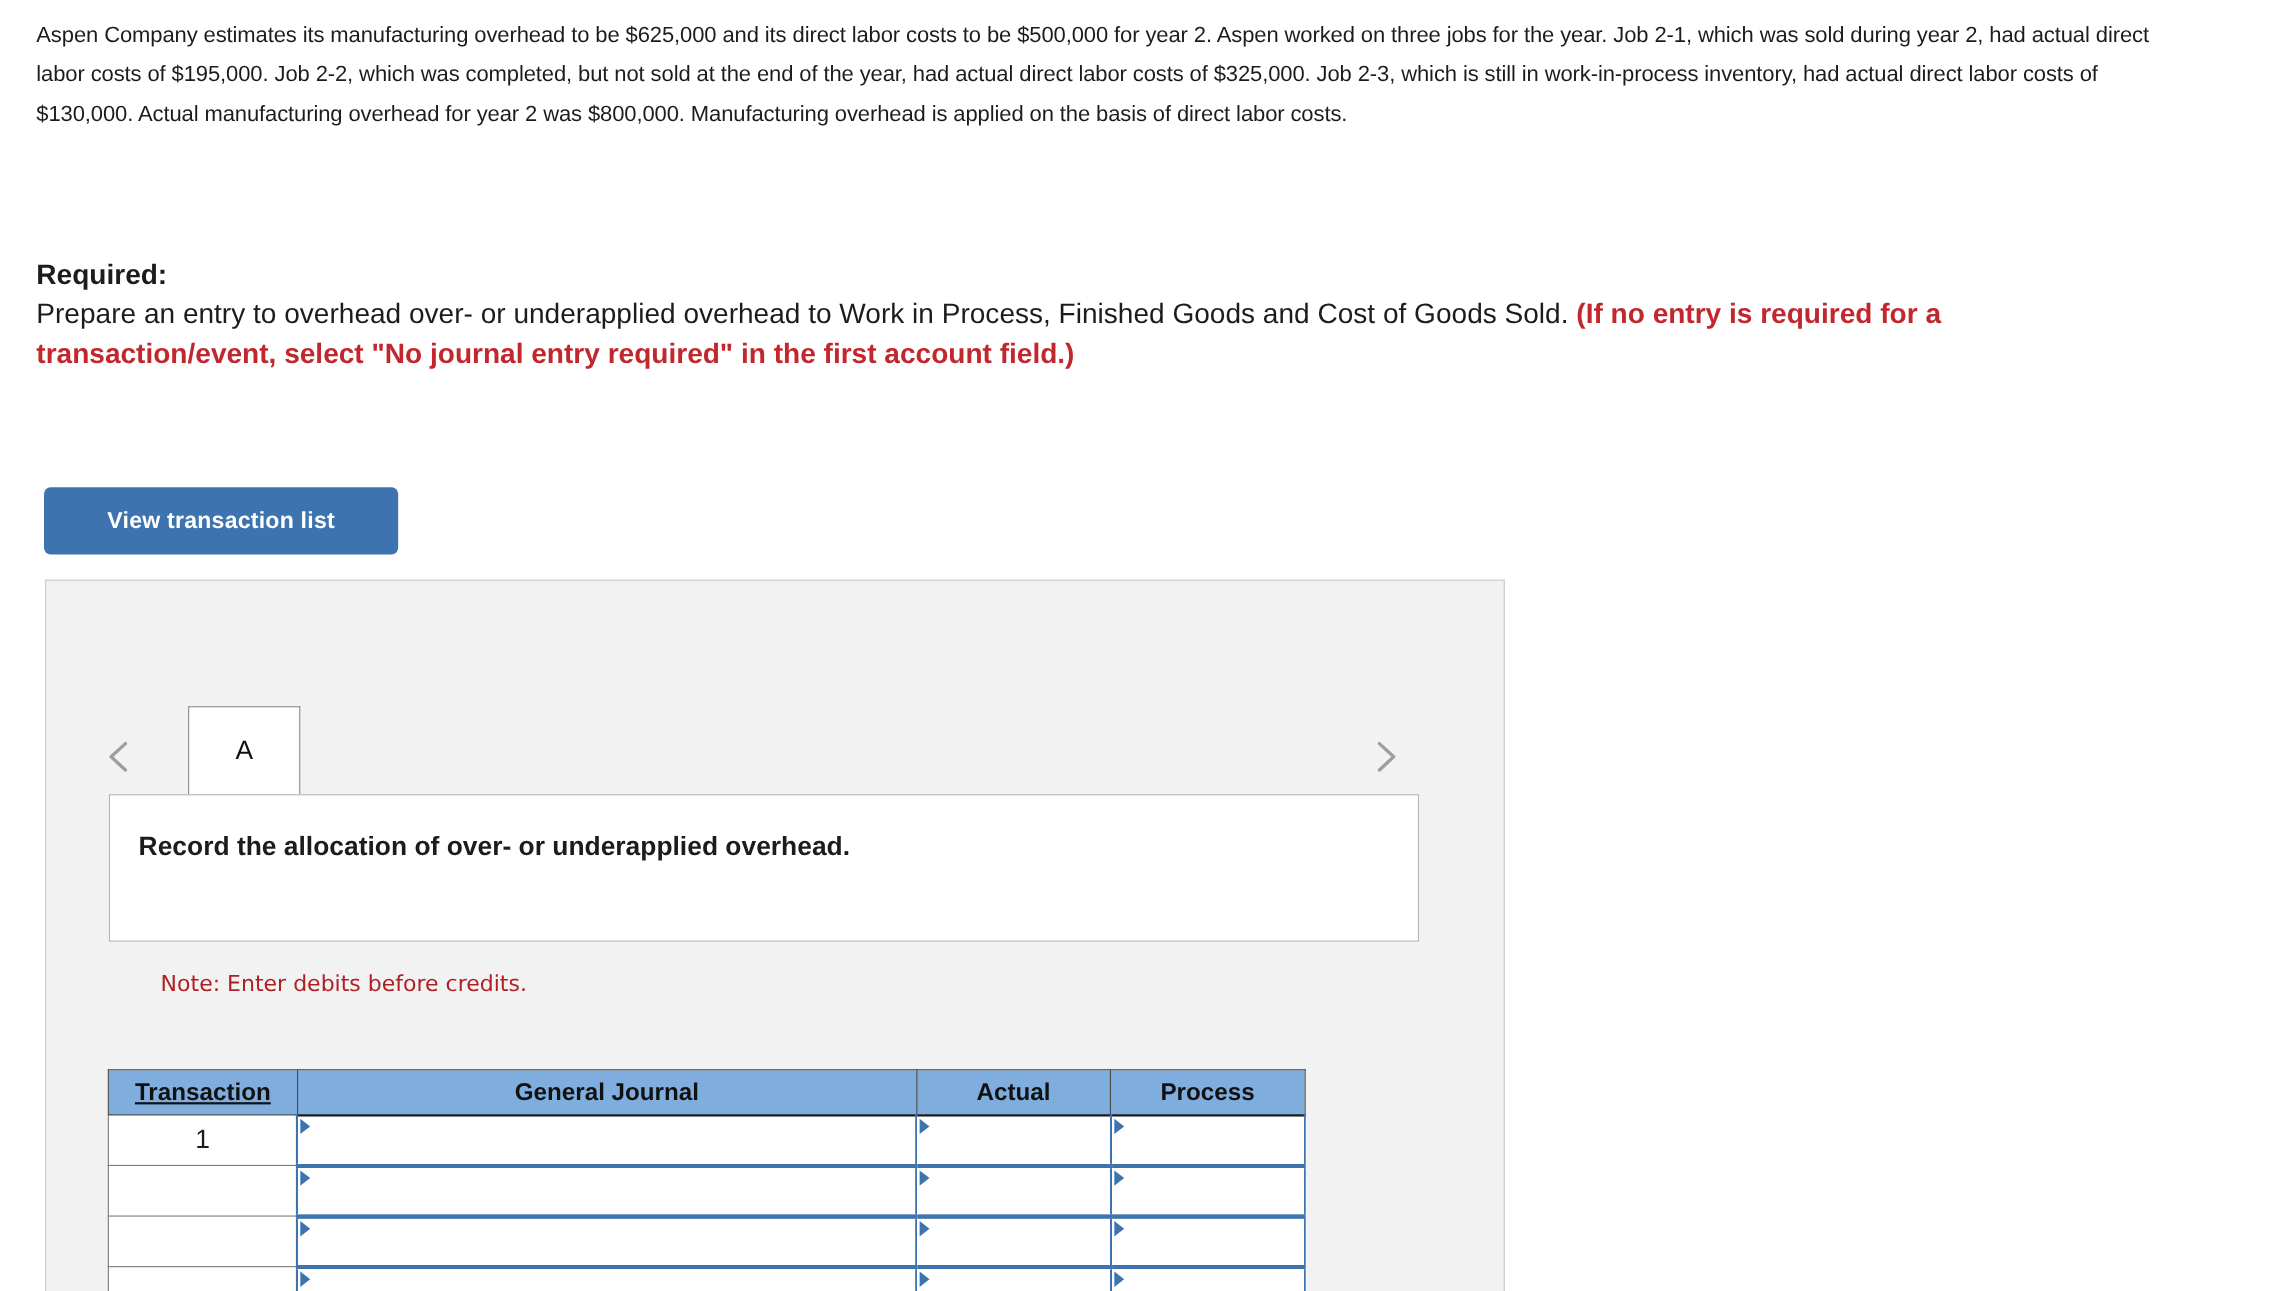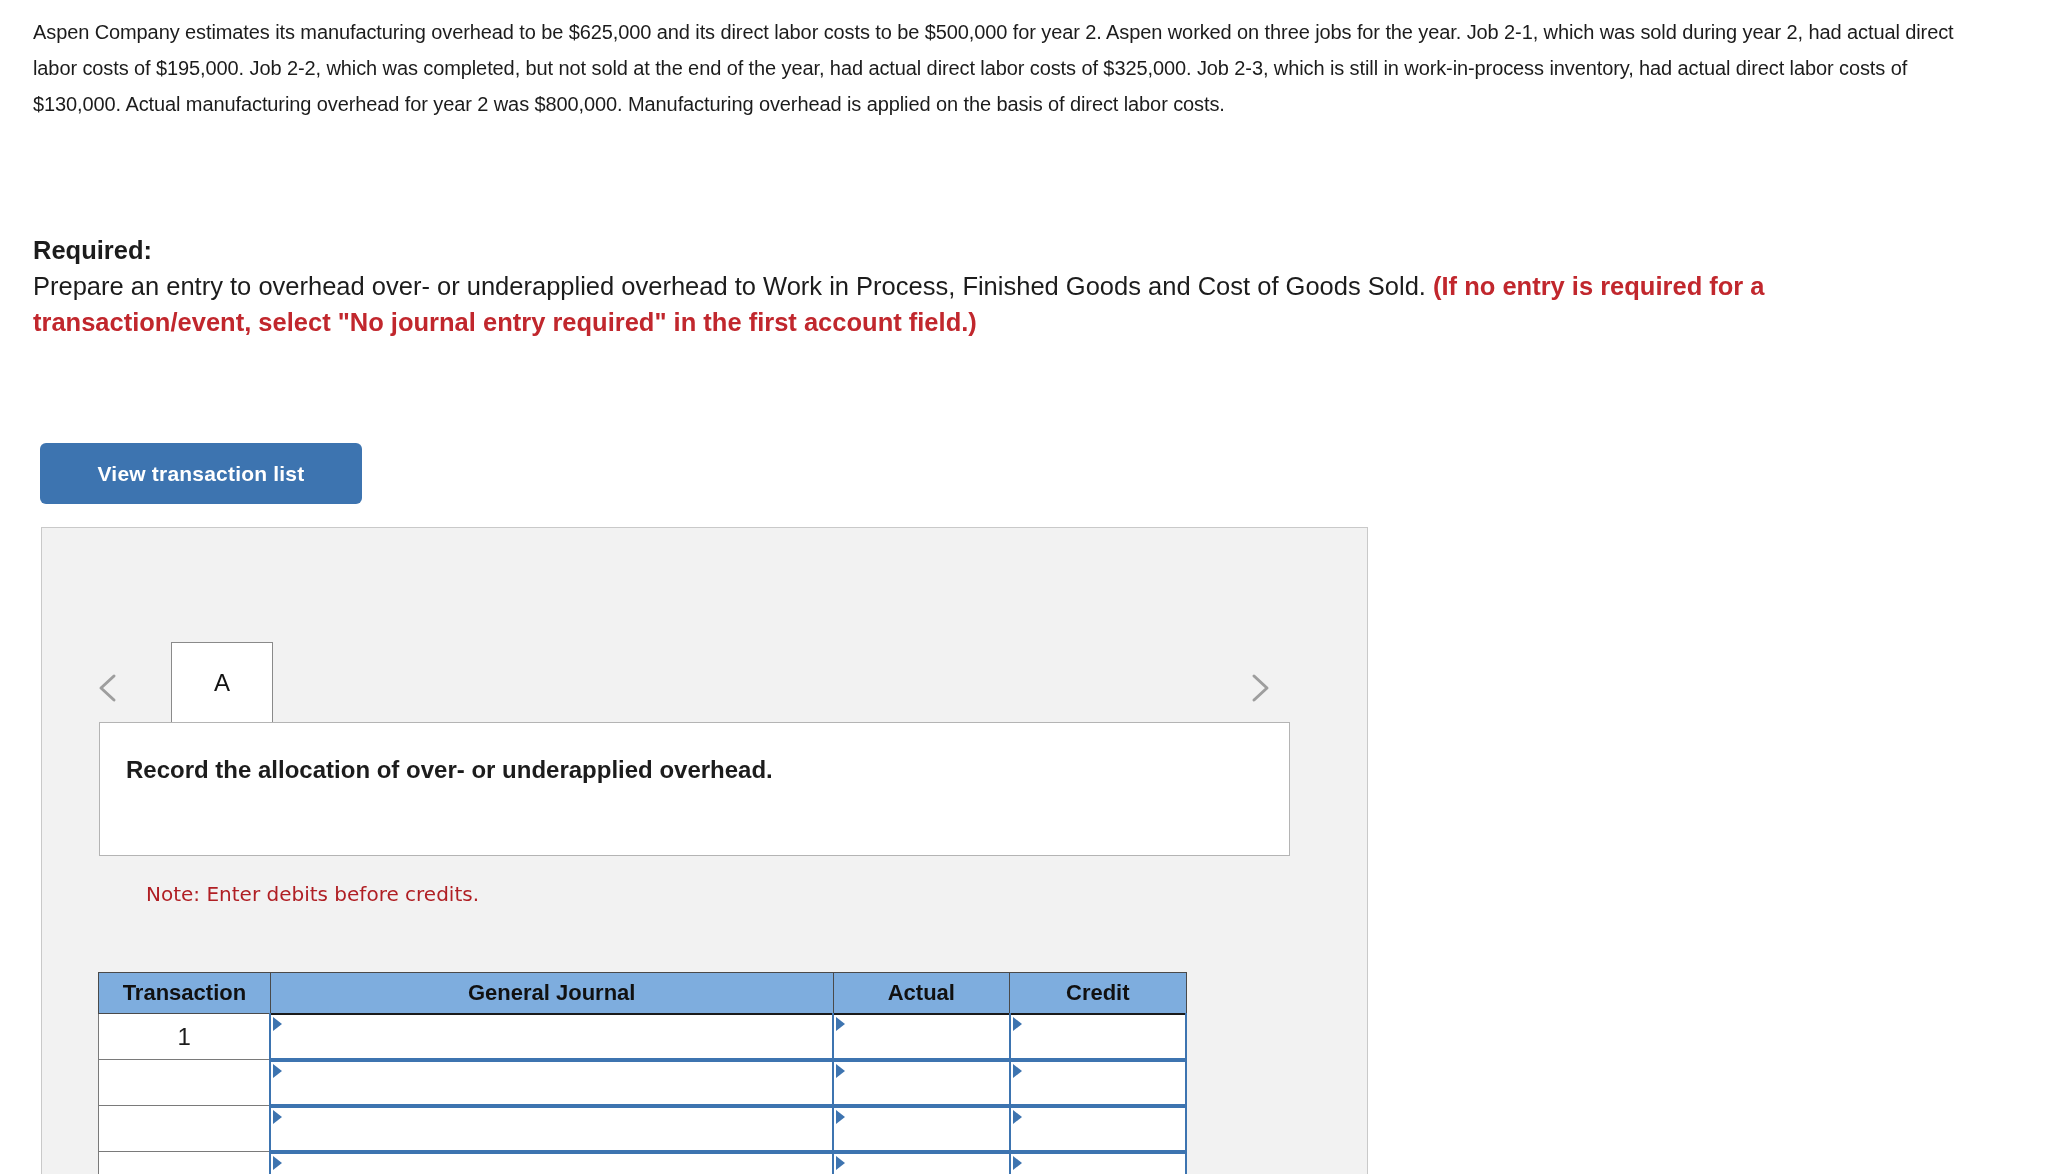--- a/index.html
+++ b/index.html
@@ -180,21 +180,21 @@
   .journal-table th {
     background: #7eadde;
     border: 1px solid #4a4a4a;
     height: 41px;
     font-size: 22px;
     font-weight: bold;
     color: #111111;
     padding: 0;
     text-align: center;
   }
-  .journal-table th.th-transaction { width: 148px; }
+  .journal-table th.th-transaction { width: 148px; text-decoration: underline; }
   .journal-table th.th-general     { width: 485px; }
   .journal-table th.th-debit       { width: 152px; }
   .journal-table th.th-credit      { width: 152px; }
 
   .journal-table td {
     padding: 0;
     height: 46px;
     vertical-align: middle;
   }
 
@@ -272,21 +272,21 @@
     </div>
 
     <div class="note">Note: Enter debits before credits.</div>
 
     <table class="journal-table">
       <thead>
         <tr>
           <th class="th-transaction">Transaction</th>
           <th class="th-general">General Journal</th>
           <th class="th-debit">Actual</th>
-          <th class="th-credit">Credit</th>
+          <th class="th-credit">Process</th>
         </tr>
       </thead>
       <tbody>
         <tr>
           <td class="cell-transaction">1</td>
           <td class="cell-select">
             <span class="caret"></span>
           </td>
           <td class="cell-select">
             <span class="caret"></span>

